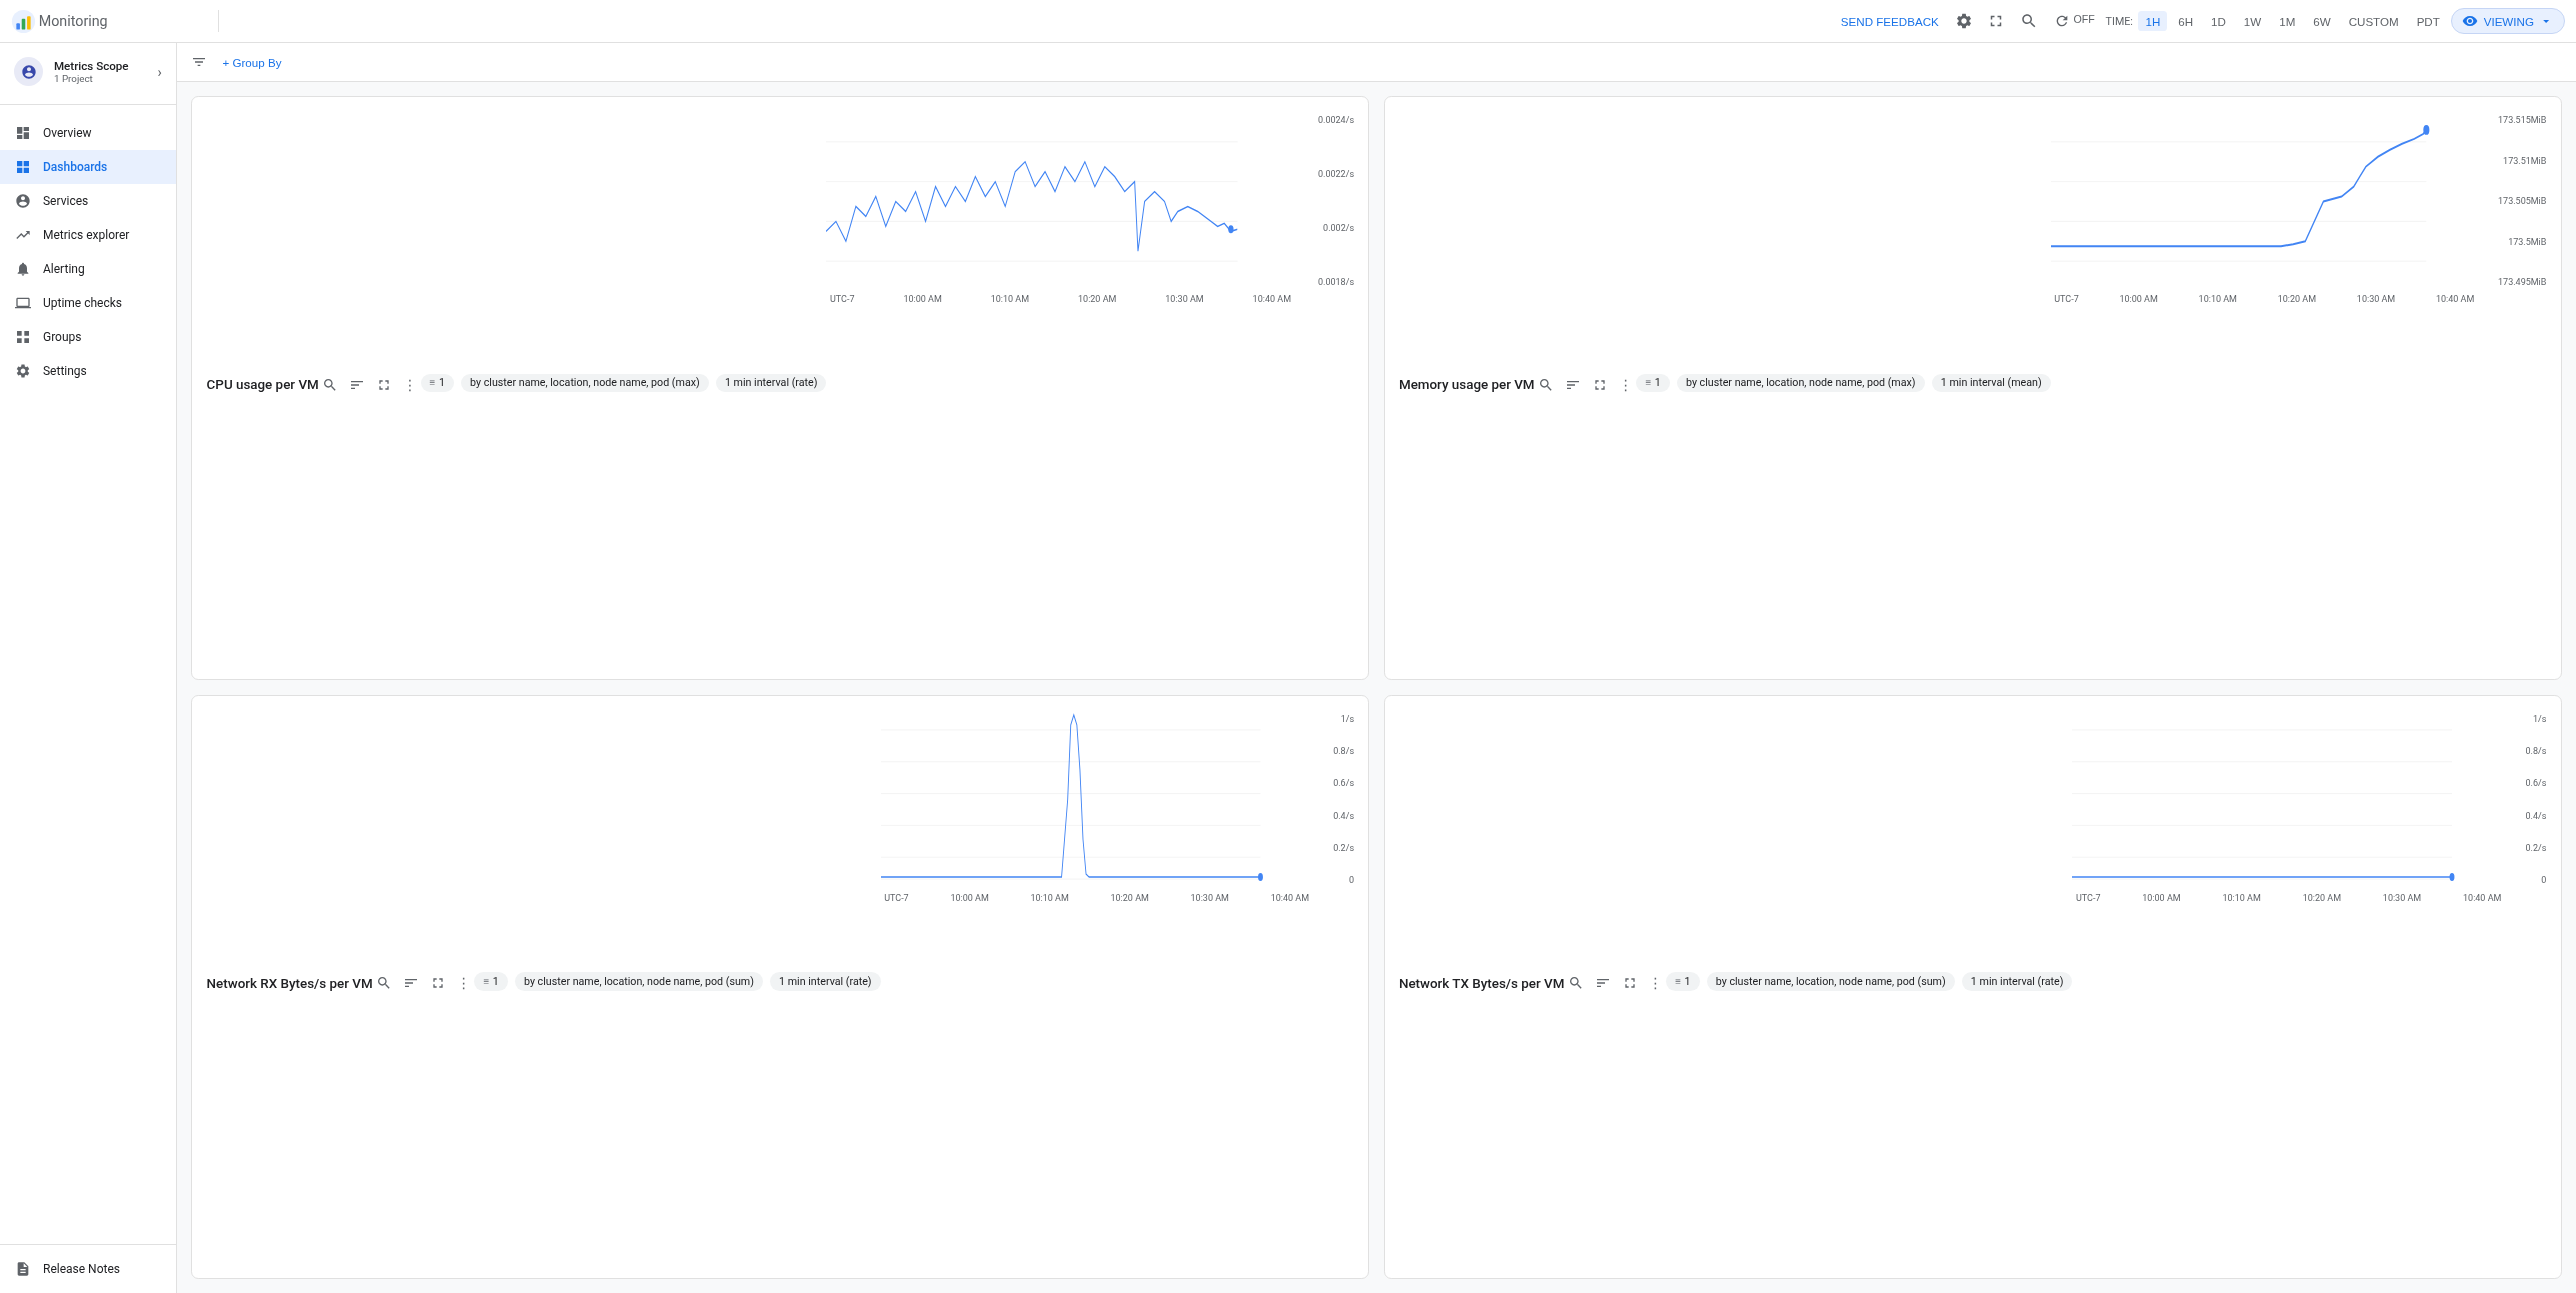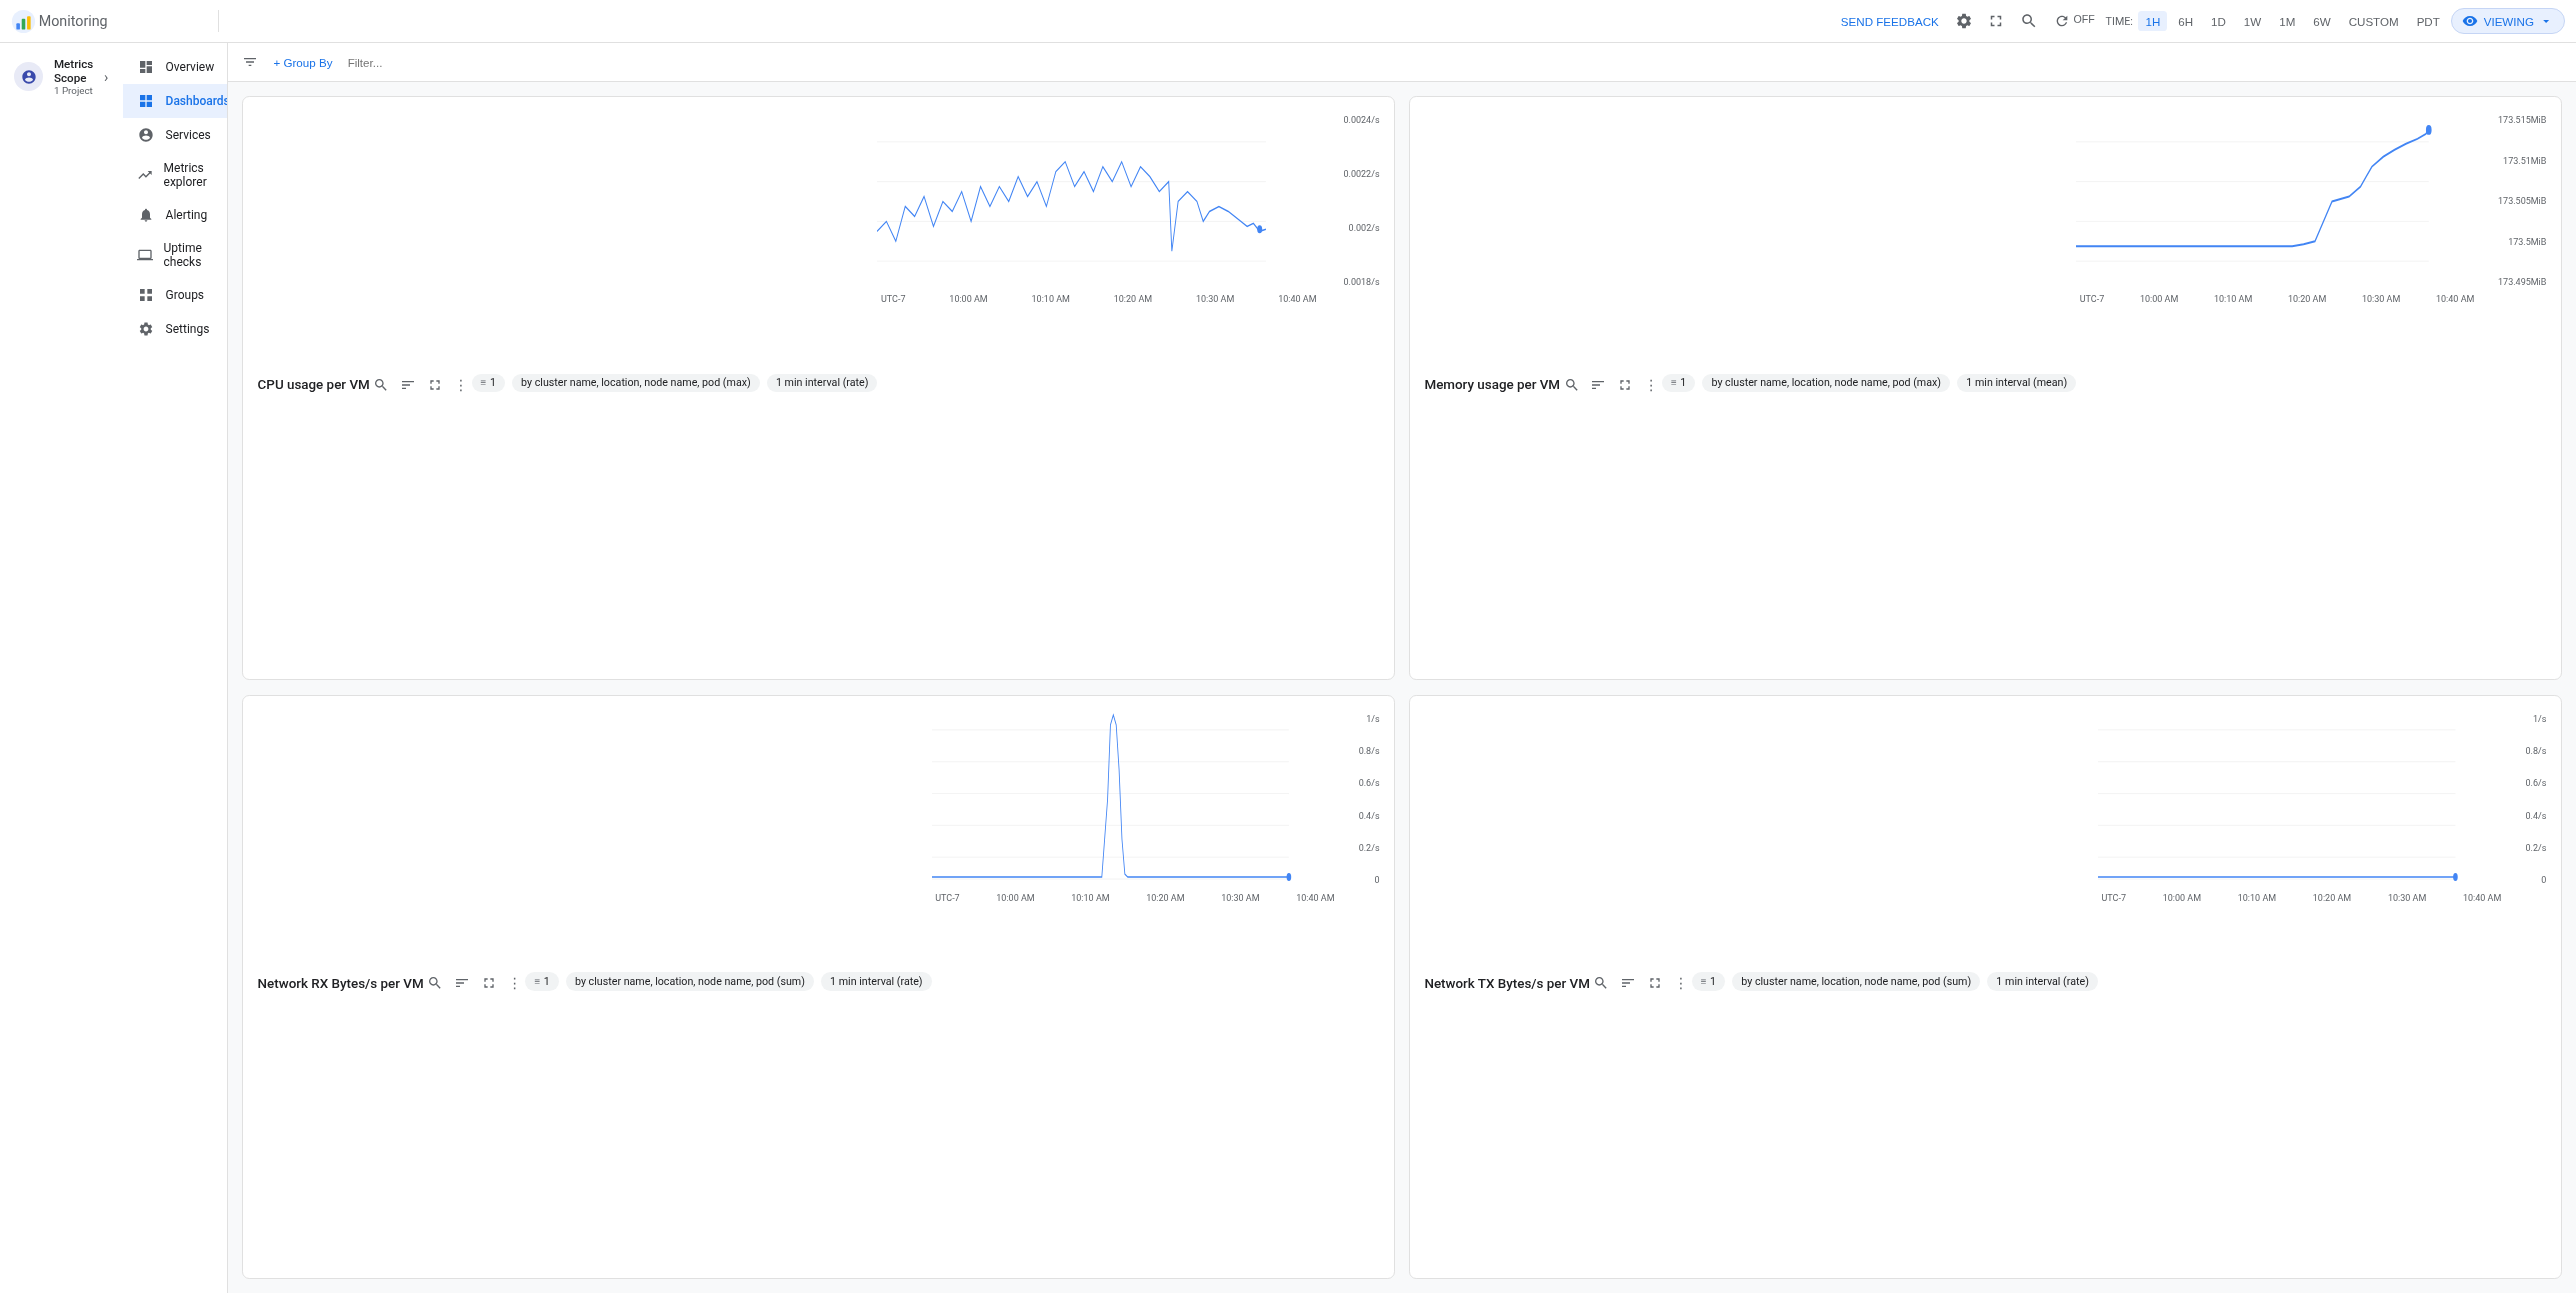--- a/index.html
+++ b/index.html
@@ -24,21 +24,21 @@
     .time-section { display: flex; align-items: center; gap: 3.6px; }
     .time-label { font-size: 10.7px; color: #5f6368; margin-right: 1.8px; }
     .time-btn { padding: 3.6px 7.2px; border: none; background: none; cursor: pointer; font-size: 11.6px; color: #5f6368; border-radius: 3.6px; font-weight: 500; }
     .time-btn.active { background: #e8f0fe; color: #1a73e8; border-radius: 3.6px; }
     .viewing-btn { display: flex; align-items: center; gap: 5.4px; background: #e8f0fe; border: 0.9px solid #c5d5f5; border-radius: 18px; padding: 3.6px 10.7px; cursor: pointer; color: #1a73e8; font-size: 11.6px; font-weight: 500; }
 
     
     .main-layout { display: flex; flex: 1; overflow: hidden; }
 
     
-    .sidebar { width: 228px; background: #fff; border-right: 0.9px solid #e0e0e0; display: flex; flex-direction: row; flex-shrink: 0; overflow-y: auto; }
+    .sidebar { width: 177px; background: #fff; border-right: 0.9px solid #e0e0e0; display: flex; flex-direction: column; flex-shrink: 0; overflow-y: auto; }
     .sidebar-section { padding: 7.2px 0; }
     .metrics-scope-item { display: flex; align-items: center; padding: 7.2px 14.3px; cursor: pointer; gap: 10.7px; }
     .scope-avatar { width: 29px; height: 29px; border-radius: 50%; background: #e8eaf6; display: flex; align-items: center; justify-content: center; color: #3949ab; font-size: 12.5px; }
     .scope-text { flex: 1; }
     .scope-name { font-size: 11.6px; font-weight: 500; color: #202124; }
     .scope-sub { font-size: 9.8px; color: #5f6368; }
     .chevron { color: #5f6368; font-size: 14.3px; }
     .sidebar-divider { height: 0.9px; background: #e0e0e0; margin: 3.6px 0; }
     .sidebar-item { display: flex; align-items: center; padding: 9px 14.3px; cursor: pointer; gap: 10.7px; border-radius: 0; position: relative; }
     .sidebar-item.active { background: #e8f0fe; }
@@ -251,21 +251,20 @@
     </div>
   </div>
 
   <div class="content-area">
 
     <div class="filter-bar">
       <svg width="16" height="16" viewBox="0 0 24 24" fill="#5f6368">
         <path d="M10 18h4v-2h-4v2zM3 6v2h18V6H3zm3 7h12v-2H6v2z"></path>
       </svg>
       <button class="group-by-btn">+ Group By</button>
-      <input class="filter-input" type="text" placeholder="Filter..." style="">
     </div>
 
     <div class="dashboard-grid">
 
       <div class="chart-card">
         <div class="chart-header">
           <span class="chart-title">CPU usage per VM</span>
           <div class="chart-header-actions">
             <button class="chart-action-btn">
               <svg width="16" height="16" viewBox="0 0 24 24" fill="#5f6368">

